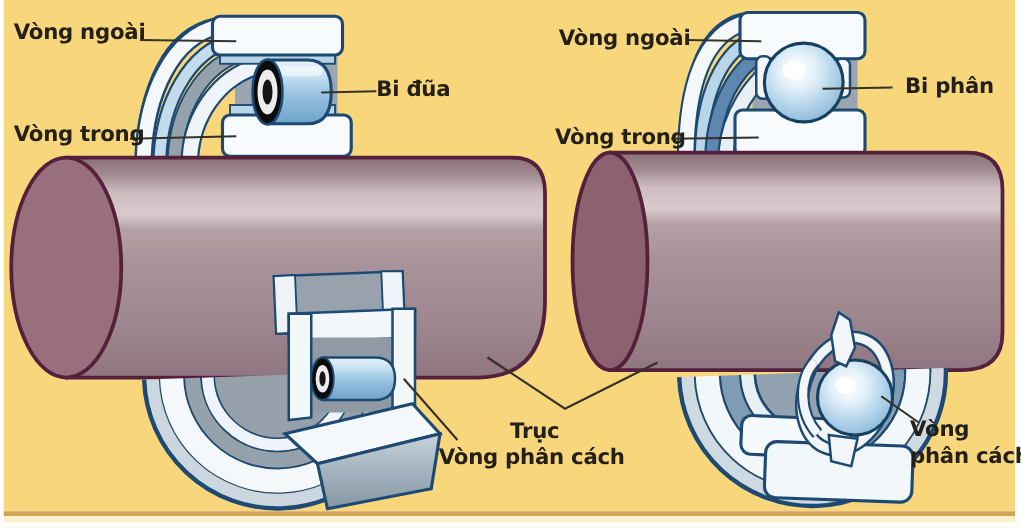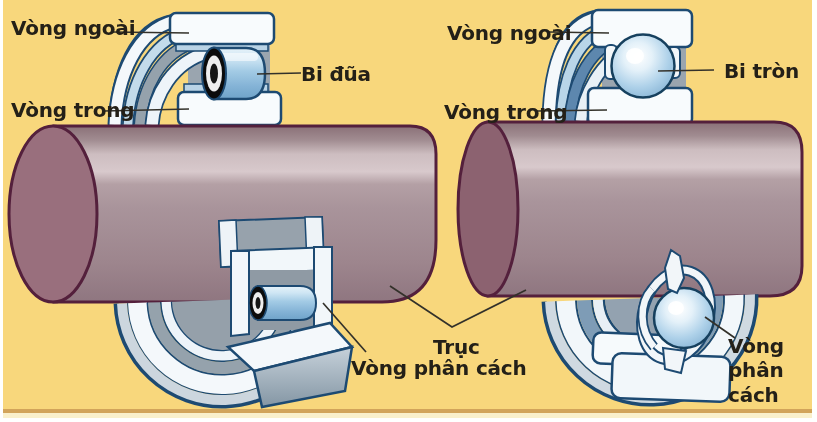--- a/index.html
+++ b/index.html
@@ -6,21 +6,21 @@
   .stage{
     position:relative;
     width:817px;height:422px;
     overflow:hidden;
     background:#ffffff;
     font-family:"DejaVu Sans","Liberation Sans",sans-serif;
   }
   .stage svg{position:absolute;left:0;top:0;}
   .lbl{
     position:absolute;
-    font-size:20px;
+    font-size:17px;
     font-weight:bold;
     color:var(--c-label_text,#242018);
     letter-spacing:-0.2px;
     line-height:1.22;
     white-space:nowrap;
   }
   .lbl.wrap{white-space:normal;width:96px;}
 </style>
 </head>
 <body>
@@ -198,19 +198,19 @@
     <polyline points="390,286 452,327 526,290"></polyline>
     <line x1="323" y1="303" x2="366" y2="352"></line>
     <line x1="705" y1="317" x2="735" y2="338"></line>
   </g>
 </svg>
 
 <div class="lbl" style="left:11px;top:16px">Vòng ngoài</div>
 <div class="lbl" style="left:11px;top:98px">Vòng trong</div>
 <div class="lbl" style="left:301px;top:62px">Bi đũa</div>
 <div class="lbl" style="left:447px;top:21px">Vòng ngoài</div>
-<div class="lbl" style="left:724px;top:59px">Bi tròn</div>
+<div class="lbl" style="left:724px;top:59px">Bi phân</div>
 <div class="lbl" style="left:444px;top:100px">Vòng trong</div>
-<div class="lbl" style="left:433px;top:335px">Trục</div>
+<div class="lbl" style="left:408px;top:335px">Trục</div>
 <div class="lbl" style="left:351px;top:356px">Vòng phân cách</div>
 <div class="lbl wrap" style="left:728px;top:334px">Vòng phân cách</div>
 
 </div>
 
 </body></html>

